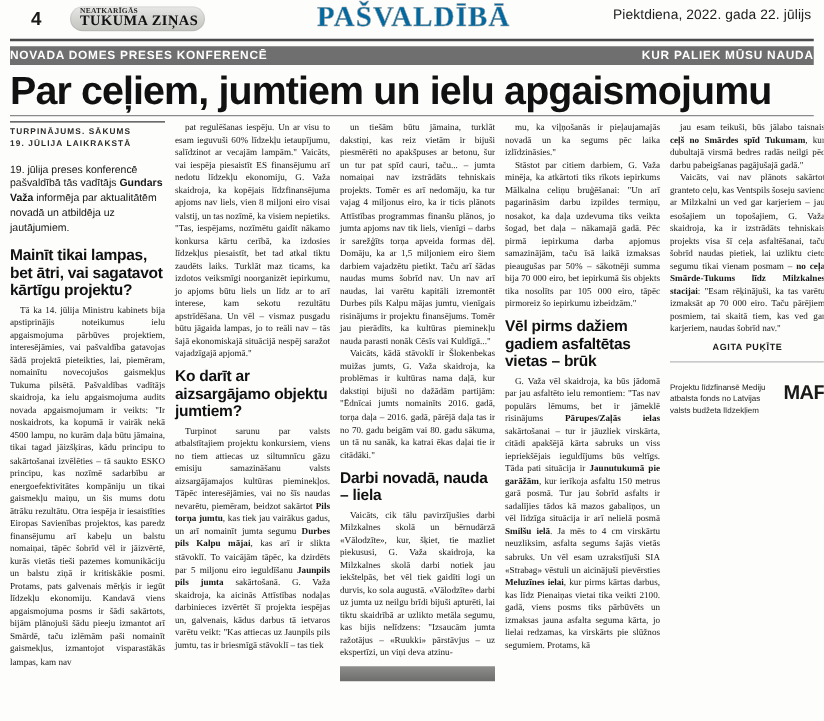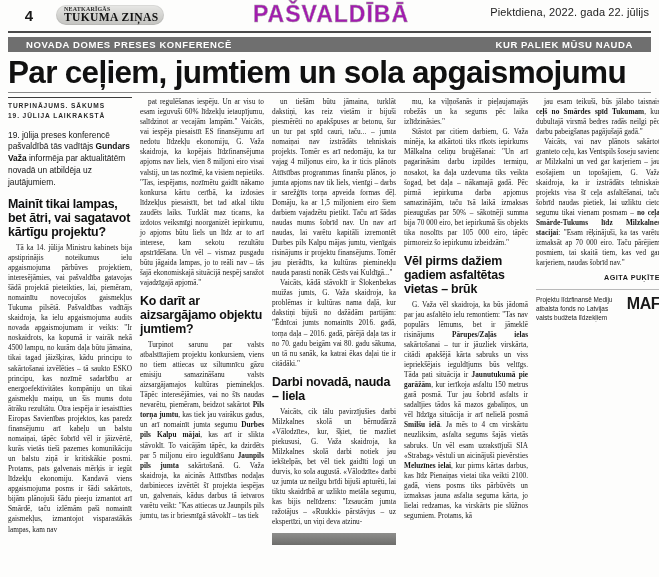--- a/index.html
+++ b/index.html
@@ -55,25 +55,25 @@
     letter-spacing: .4px;
     color: #111;
     display: block;
     text-transform: uppercase;
   }
   .section-word {
     position: absolute;
     left: 3px; right: 0;
     top: 1px;
     text-align: center;
-    font-family: Liberation Sans, sans-serif;
+    font-family: Liberation Serif, serif;
     font-size: 23px;
     font-weight: 700;
     letter-spacing: 1px;
-    color: #a21caf;
+    color: #0369a1;
     text-transform: uppercase;
     -webkit-text-stroke: .4px #a8a8a5;
   }
   .issue-date {
     position: absolute;
     right: 2px;
     top: 6px;
     font-family: "Liberation Sans", sans-serif;
     font-size: 11px;
     color: #1d1d1d;
@@ -86,21 +86,21 @@
   }
 
   
   .kicker-bar {
     margin-top: 4px;
     height: 15px;
     background: #6f6f6f;
     display: flex;
     align-items: center;
     justify-content: space-between;
-    padding: 0 18px;
+    padding: 0 0;
   }
   .kicker-left, .kicker-right {
     font-family: "Liberation Sans", sans-serif;
     font-size: 9.5px;
     font-weight: 700;
     color: #ffffff;
     letter-spacing: .6px;
     text-transform: uppercase;
     white-space: nowrap;
   }
@@ -179,29 +179,29 @@
   .subhead.first { margin-top: 2px; }
 
   
   .byline {
     font-family: "Liberation Sans", sans-serif;
     font-size: 7.2px;
     font-weight: 700;
     letter-spacing: .5px;
     color: #1a1a1a;
     text-transform: uppercase;
-    text-align: right;
+    text-align: center;
     margin-top: 5px;
   }
 
   
   .support-box {
     margin-top: 7px;
     border-top: 1px solid #b9b9b9;
-    padding-top: 5px;
+    padding-top: 16px;
     display: flex;
     align-items: flex-start;
     gap: 6px;
   }
   .support-text {
     font-family: "Liberation Sans", sans-serif;
     font-size: 6.4px;
     line-height: 1.42;
     color: #222;
     flex: 1;
@@ -235,21 +235,21 @@
     <div class="section-word">PAŠVALDĪBĀ</div>
     <div class="issue-date">Piektdiena, 2022. gada 22. jūlijs</div>
   </div>
   <div class="rule-thin"></div>
 
   <div class="kicker-bar">
     <span class="kicker-left">NOVADA DOMES PRESES KONFERENCĒ</span>
     <span class="kicker-right">KUR PALIEK MŪSU NAUDA</span>
   </div>
 
-  <h1 class="headline">Par ceļiem, jumtiem un sola apgaismojumu</h1>
+  <h1 class="headline">Par ceļiem, jumtiem un ielu apgaismojumu</h1>
   <div class="rule-head"></div>
 
   <div class="cols">
 
     <div class="col">
       <div class="standfirst-rule"></div>
       <div class="standfirst-src">
         <span>TURPINĀJUMS. SĀKUMS</span><br>
         <span>19. JŪLIJA LAIKRAKSTĀ</span>
       </div>
@@ -267,21 +267,21 @@
 
     <div class="col">
       <p>un tiešām būtu jāmaina, turklāt dakstiņi, kas reiz vietām ir bijuši piesmērēti no apakšpuses ar betonu, šur un tur pat spīd cauri, taču... – jumta nomaiņai nav izstrādāts tehniskais projekts. Tomēr es arī nedomāju, ka tur vajag 4 miljonus eiro, ka ir ticis plānots Attīstības programmas finanšu plānos, jo jumta apjoms nav tik liels, vienīgi – darbs ir sarežģīts torņa apveida formas dēļ. Domāju, ka ar 1,5 miljoniem eiro šiem darbiem vajadzētu pietikt. Taču arī šādas naudas mums šobrīd nav. Un nav arī naudas, lai varētu kapitāli izremontēt Durbes pils Kalpu mājas jumtu, vienīgais risinājums ir projektu finansējums. Tomēr jau pierādīts, ka kultūras pieminekļu nauda parasti nonāk Cēsīs vai Kuldīgā..."</p>
       <p>Vaicāts, kādā stāvoklī ir Šlokenbekas muižas jumts, G. Važa skaidroja, ka problēmas ir kultūras nama daļā, kur dakstiņi bijuši no dažādām partijām: "Ēdnīcai jumts nomainīts 2016. gadā, torņa daļa – 2016. gadā, pārējā daļa tas ir no 70. gadu beigām vai 80. gadu sākuma, un tā nu sanāk, ka katrai ēkas daļai tie ir citādāki."</p>
       <h2 class="subhead">Darbi novadā, nauda – liela</h2>
       <p>Vaicāts, cik tālu pavirzījušies darbi Milzkalnes skolā un bērnudārzā «Vālodzīte», kur, šķiet, tie mazliet piekususi, G. Važa skaidroja, ka Milzkalnes skolā darbi notiek jau iekštelpās, bet vēl tiek gaidīti logi un durvis, ko sola augustā. «Vālodzīte» darbi uz jumta uz neilgu brīdi bijuši apturēti, lai tiktu skaidrībā ar uzlikto metāla segumu, kas bijis nelīdzens: "Izsaucām jumta ražotājus – «Ruukki» pārstāvjus – uz ekspertīzi, un viņi deva atzinu-</p>
       <div class="col-img"></div>
     </div>
 
     <div class="col">
-      <p>mu, ka viļņošanās ir pieļaujamajās robežās un ka segums pēc laika izlīdzināsies."</p>
+      <p>mu, ka viļņošanās ir pieļaujamajās novadā un ka segums pēc laika izlīdzināsies."</p>
       <p>Stāstot par citiem darbiem, G. Važa minēja, ka atkārtoti tiks rīkots iepirkums Mālkalna celiņu bruģēšanai: "Un arī pagarināsim darbu izpildes termiņu, nosakot, ka daļa uzdevuma tiks veikta šogad, bet daļa – nākamajā gadā. Pēc pirmā iepirkuma darba apjomus samazinājām, taču īsā laikā izmaksas pieaugušas par 50% – sākotnēji summa bija 70 000 eiro, bet iepirkumā šis objekts tika nosolīts par 105 000 eiro, tāpēc pirmoreiz šo iepirkumu izbeidzām."</p>
       <h2 class="subhead">Vēl pirms dažiem gadiem asfaltētas vietas – brūk</h2>
       <p>G. Važa vēl skaidroja, ka būs jādomā par jau asfaltēto ielu remontiem: "Tas nav populārs lēmums, bet ir jāmeklē risinājums <b>Pārupes/Zaļās ielas</b> sakārtošanai – tur ir jāuzliek virskārta, citādi apakšējā kārta sabruks un viss iepriekšējais ieguldījums būs veltīgs. Tāda pati situācija ir <b>Jaunutukumā pie garāžām</b>, kur ierīkoja asfaltu 150 metrus garā posmā. Tur jau šobrīd asfalts ir sadalījies tādos kā mazos gabaliņos, un vēl līdzīga situācija ir arī nelielā posmā <b>Smilšu ielā</b>. Ja mēs to 4 cm virskārtu neuzliksim, asfalta segums šajās vietās sabruks. Un vēl esam uzrakstījuši SIA «Strabag» vēstuli un aicinājuši pievērsties <b>Meluzīnes ielai</b>, kur pirms kārtas darbus, kas līdz Pienaiņas vietai tika veikti 2100. gadā, viens posms tiks pārbūvēts un izmaksas jauna asfalta seguma kārta, jo lielai redzamas, ka virskārts pie slūžnos segumiem. Protams, kā</p>
     </div>
 
     <div class="col">
       <p>jau esam teikuši, būs jālabo taisnais <b>ceļš no Smārdes spīd Tukumam</b>, kur dubultajā virsmā bedres radās neilgi pēc darbu pabeigšanas pagājušajā gadā."</p>
       <p>Vaicāts, vai nav plānots sakārtot granteto ceļu, kas Ventspils šoseju savieno ar Milzkalni un ved gar karjeriem – jau esošajiem un topošajiem, G. Važa skaidroja, ka ir izstrādāts tehniskais projekts visa šī ceļa asfaltēšanai, taču šobrīd naudas pietiek, lai uzliktu cieto segumu tikai vienam posmam – <b>no ceļa Smārde-Tukums līdz Milzkalnes stacijai</b>: "Esam rēķinājuši, ka tas varētu izmaksāt ap 70 000 eiro. Taču pārējiem posmiem, tai skaitā tiem, kas ved gar karjeriem, naudas šobrīd nav."</p>
 
       <div class="byline">AGITA PUĶĪTE</div>

